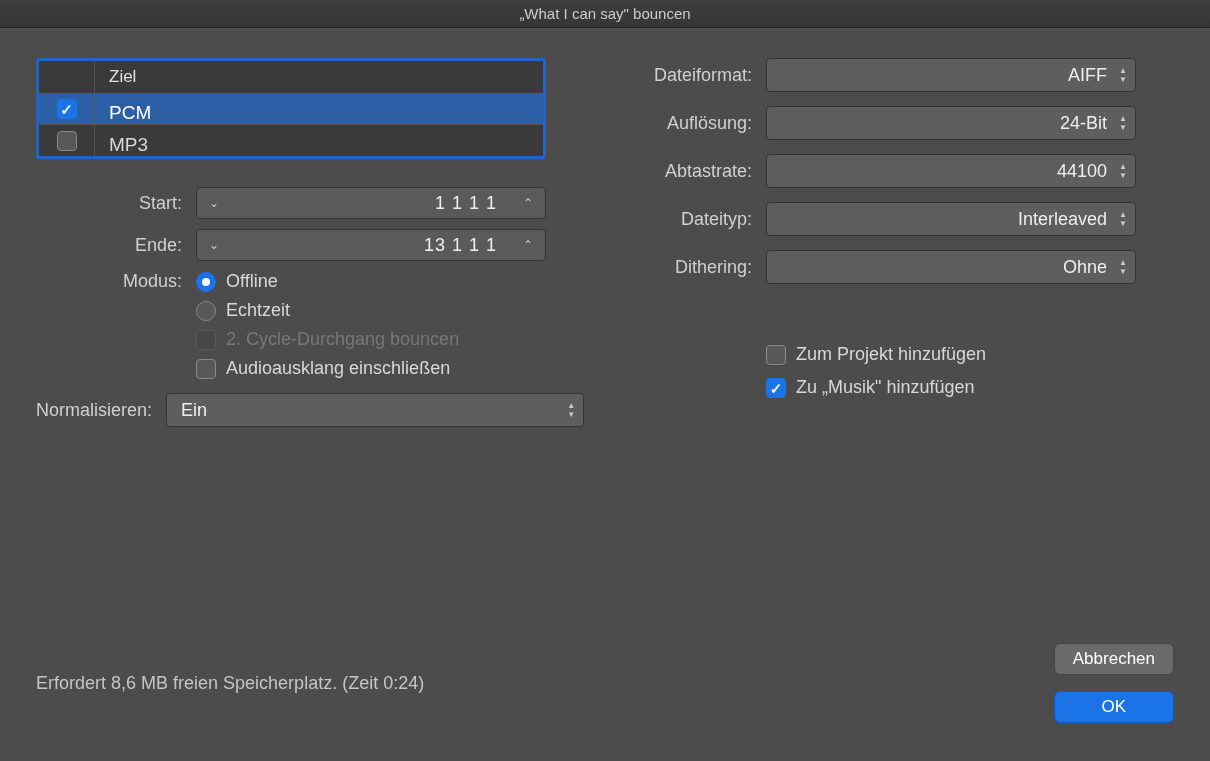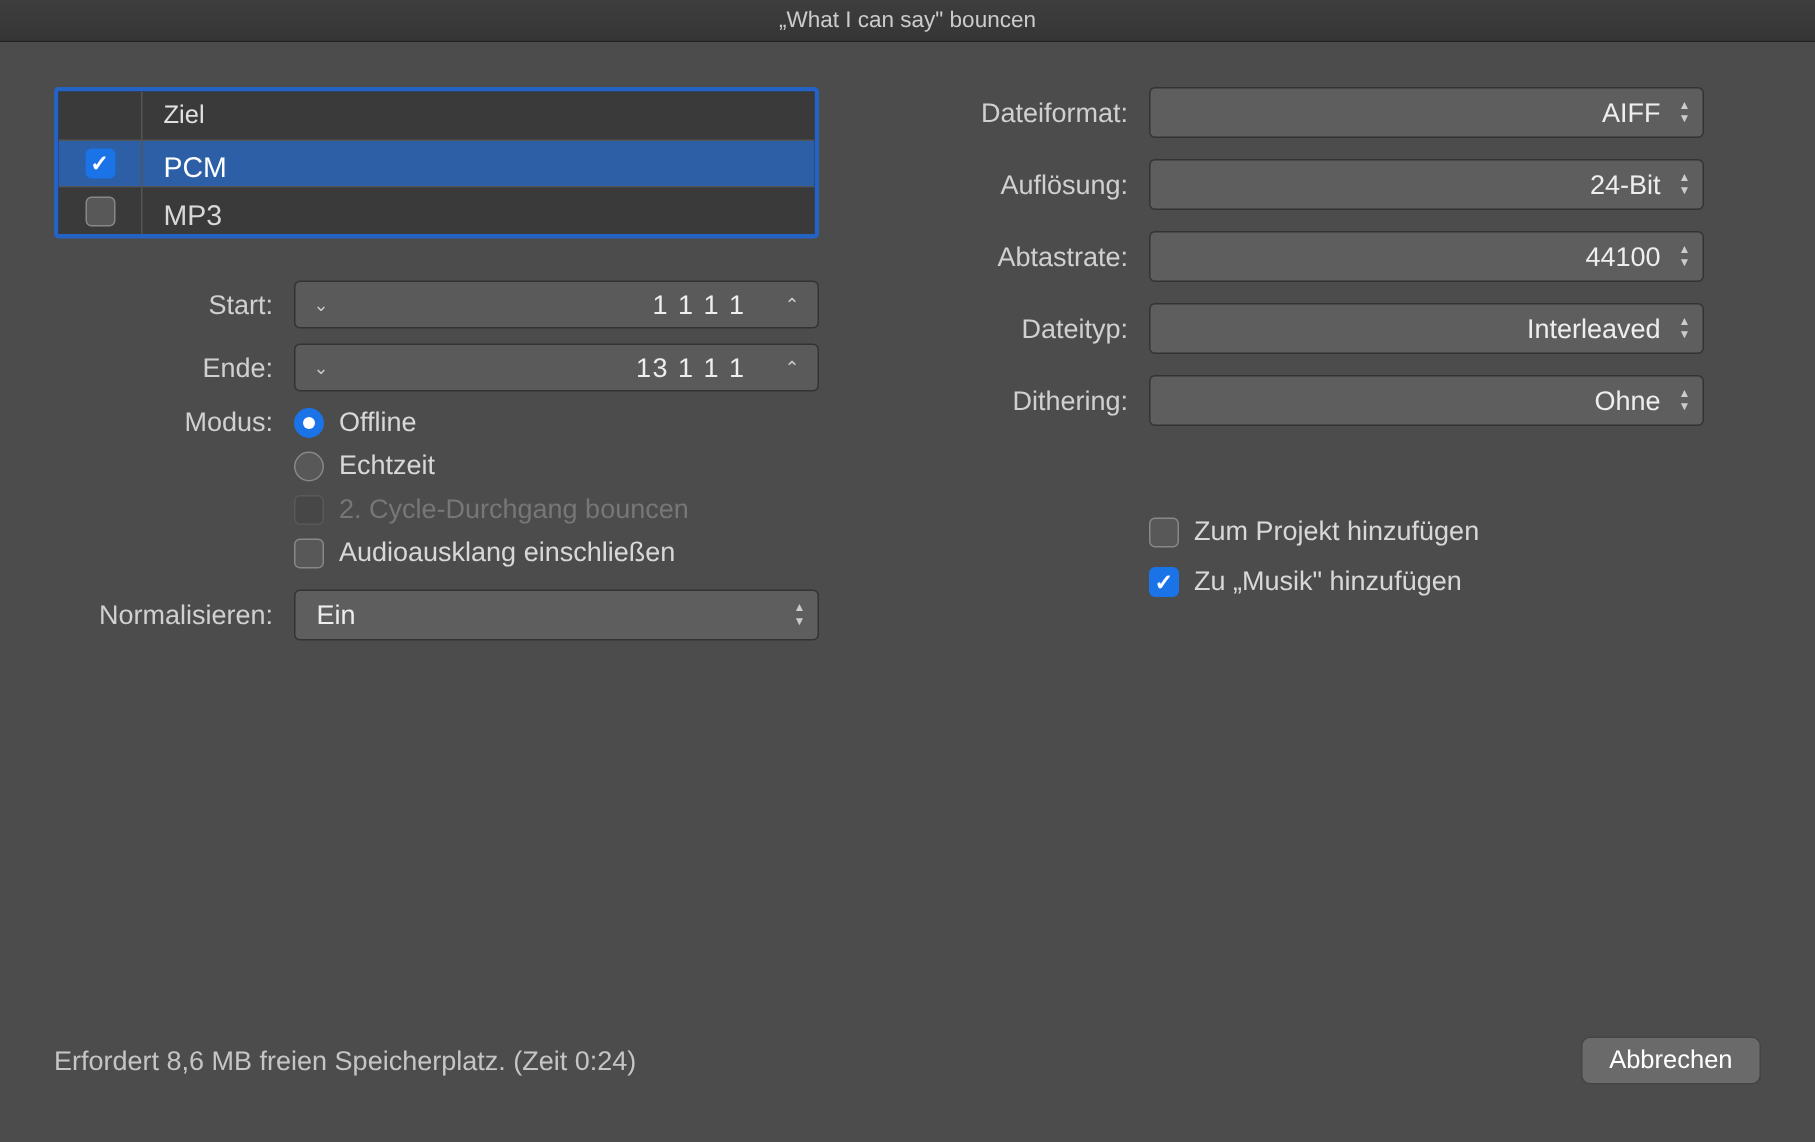--- a/index.html
+++ b/index.html
@@ -224,21 +224,21 @@
               <span class="checkbox"></span>
               <span>Audioausklang einschließen</span>
             </div>
           </div>
         </div>
       </div>
 
       <div class="form-row" style="margin-top:14px;">
         <div class="form-label">Normalisieren:</div>
         <div class="form-control">
-          <div class="dropdown" style="width:350px;">
+          <div class="dropdown" style="width:418px;">
             <span>Ein</span>
             <span class="updown">
                 <span>▲</span>
                 <span>▼</span>
               </span>
           </div>
         </div>
       </div>
     </div>
   </div>
@@ -307,14 +307,17 @@
     </div>
   </div>
 </div>
 
 <div class="footer">
   <div class="status">Erfordert 8,6 MB freien Speicherplatz. (Zeit 0:24)</div>
   <div class="buttons">
     <div class="btn btn-cancel">
       <span>Abbrechen</span>
     </div>
+    <div class="btn btn-ok">
+      <span>OK</span>
+    </div>
   </div>
 </div>
 
 </body></html>

